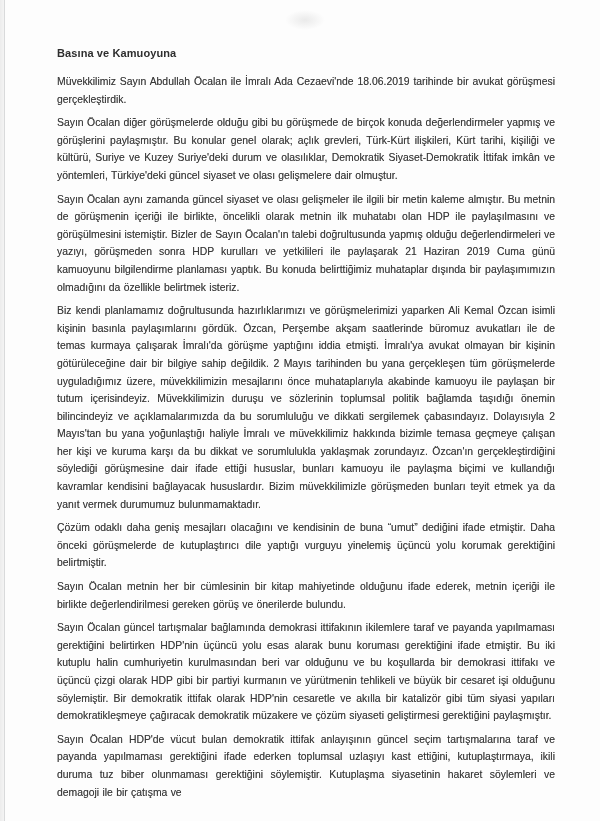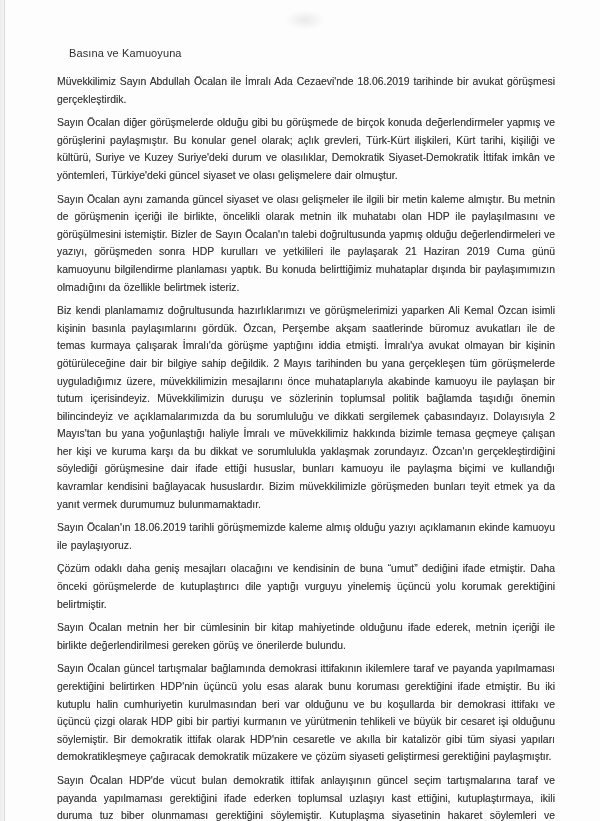--- a/index.html
+++ b/index.html
@@ -39,23 +39,23 @@
   }
   .content {
     position: absolute;
     top: 45px;
     left: 57px;
     right: 45px;
     color: #3a3a3a;
   }
   .doc-title {
     font-size: 11px;
-    font-weight: normal;
+    font-weight: bold;
     color: #2e2e2e;
-    margin: 0 0 11px 12px;
+    margin: 0 0 11px 0;
     line-height: 17px;
     letter-spacing: 0.1px;
   }
   .doc-paragraph {
     font-size: 10.4px;
     line-height: 17.6px;
     text-align: justify;
     text-justify: inter-word;
     margin: 0 0 6px 0;
     word-spacing: 0.4px;
@@ -67,19 +67,18 @@
 
 <div class="page">
   <div class="scan-edge"></div>
   <div class="scan-smudge"></div>
   <div class="content">
     <h1 class="doc-title">Basına ve Kamuoyuna</h1>
     <p class="doc-paragraph">Müvekkilimiz Sayın Abdullah Öcalan ile İmralı Ada Cezaevi'nde 18.06.2019 tarihinde bir avukat görüşmesi gerçekleştirdik.</p>
     <p class="doc-paragraph">Sayın Öcalan diğer görüşmelerde olduğu gibi bu görüşmede de birçok konuda değerlendirmeler yapmış ve görüşlerini paylaşmıştır. Bu konular genel olarak; açlık grevleri, Türk-Kürt ilişkileri, Kürt tarihi, kişiliği ve kültürü, Suriye ve Kuzey Suriye'deki durum ve olasılıklar, Demokratik Siyaset-Demokratik İttifak imkân ve yöntemleri, Türkiye'deki güncel siyaset ve olası gelişmelere dair olmuştur.</p>
     <p class="doc-paragraph">Sayın Öcalan aynı zamanda güncel siyaset ve olası gelişmeler ile ilgili bir metin kaleme almıştır. Bu metnin de görüşmenin içeriği ile birlikte, öncelikli olarak metnin ilk muhatabı olan HDP ile paylaşılmasını ve görüşülmesini istemiştir. Bizler de Sayın Öcalan'ın talebi doğrultusunda yapmış olduğu değerlendirmeleri ve yazıyı, görüşmeden sonra HDP kurulları ve yetkilileri ile paylaşarak 21 Haziran 2019 Cuma günü kamuoyunu bilgilendirme planlaması yaptık. Bu konuda belirttiğimiz muhataplar dışında bir paylaşımımızın olmadığını da özellikle belirtmek isteriz.</p>
     <p class="doc-paragraph">Biz kendi planlamamız doğrultusunda hazırlıklarımızı ve görüşmelerimizi yaparken Ali Kemal Özcan isimli kişinin basınla paylaşımlarını gördük. Özcan, Perşembe akşam saatlerinde büromuz avukatları ile de temas kurmaya çalışarak İmralı'da görüşme yaptığını iddia etmişti. İmralı'ya avukat olmayan bir kişinin götürüleceğine dair bir bilgiye sahip değildik. 2 Mayıs tarihinden bu yana gerçekleşen tüm görüşmelerde uyguladığımız üzere, müvekkilimizin mesajlarını önce muhataplarıyla akabinde kamuoyu ile paylaşan bir tutum içerisindeyiz. Müvekkilimizin duruşu ve sözlerinin toplumsal politik bağlamda taşıdığı önemin bilincindeyiz ve açıklamalarımızda da bu sorumluluğu ve dikkati sergilemek çabasındayız. Dolayısıyla 2 Mayıs'tan bu yana yoğunlaştığı haliyle İmralı ve müvekkilimiz hakkında bizimle temasa geçmeye çalışan her kişi ve kuruma karşı da bu dikkat ve sorumlulukla yaklaşmak zorundayız. Özcan'ın gerçekleştirdiğini söylediği görüşmesine dair ifade ettiği hususlar, bunları kamuoyu ile paylaşma biçimi ve kullandığı kavramlar kendisini bağlayacak hususlardır. Bizim müvekkilimizle görüşmeden bunları teyit etmek ya da yanıt vermek durumumuz bulunmamaktadır.</p>
-    <p class="doc-paragraph">Sayın Öcalan'ın 18.06.2019 tarihli görüşmemizde kaleme almış olduğu yazıyı açıklamanın ekinde kamuoyu ile paylaşıyoruz.</p>
     <p class="doc-paragraph">Çözüm odaklı daha geniş mesajları olacağını ve kendisinin de buna “umut” dediğini ifade etmiştir. Daha önceki görüşmelerde de kutuplaştırıcı dile yaptığı vurguyu yinelemiş üçüncü yolu korumak gerektiğini belirtmiştir.</p>
     <p class="doc-paragraph">Sayın Öcalan metnin her bir cümlesinin bir kitap mahiyetinde olduğunu ifade ederek, metnin içeriği ile birlikte değerlendirilmesi gereken görüş ve önerilerde bulundu.</p>
     <p class="doc-paragraph">Sayın Öcalan güncel tartışmalar bağlamında demokrasi ittifakının ikilemlere taraf ve payanda yapılmaması gerektiğini belirtirken HDP'nin üçüncü yolu esas alarak bunu koruması gerektiğini ifade etmiştir. Bu iki kutuplu halin cumhuriyetin kurulmasından beri var olduğunu ve bu koşullarda bir demokrasi ittifakı ve üçüncü çizgi olarak HDP gibi bir partiyi kurmanın ve yürütmenin tehlikeli ve büyük bir cesaret işi olduğunu söylemiştir. Bir demokratik ittifak olarak HDP'nin cesaretle ve akılla bir katalizör gibi tüm siyasi yapıları demokratikleşmeye çağıracak demokratik müzakere ve çözüm siyaseti geliştirmesi gerektiğini paylaşmıştır.</p>
     <p class="doc-paragraph">Sayın Öcalan HDP'de vücut bulan demokratik ittifak anlayışının güncel seçim tartışmalarına taraf ve payanda yapılmaması gerektiğini ifade ederken toplumsal uzlaşıyı kast ettiğini, kutuplaştırmaya, ikili duruma tuz biber olunmaması gerektiğini söylemiştir. Kutuplaşma siyasetinin hakaret söylemleri ve demagoji ile bir çatışma ve</p>
   </div>
 </div>
 
 </body></html>

